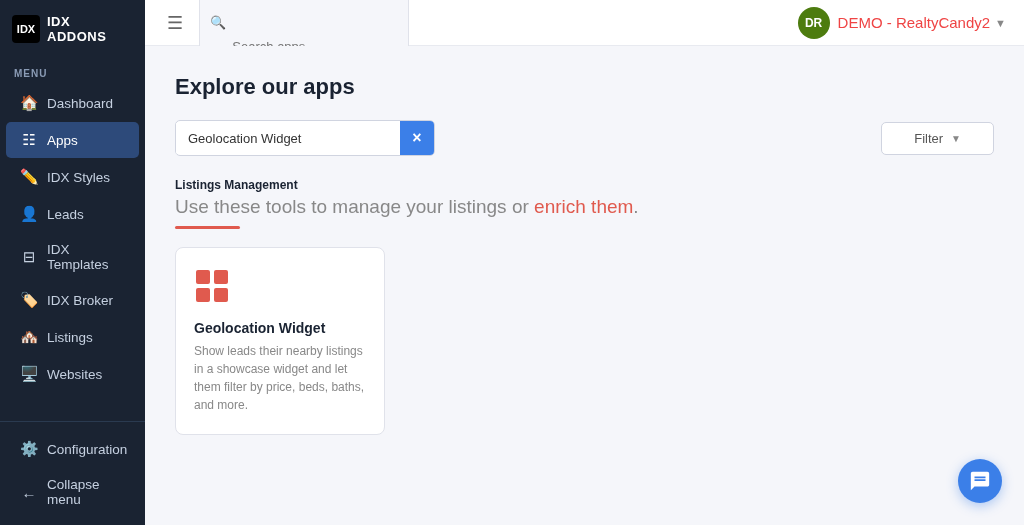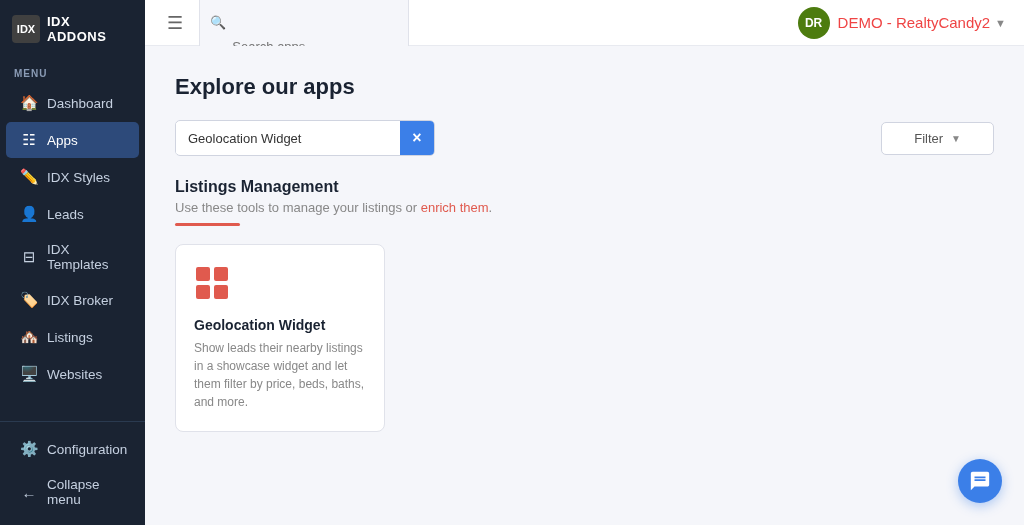--- a/index.html
+++ b/index.html
@@ -15,21 +15,21 @@
       flex-direction: column;
       height: 525px;
     }
     #sidebar-logo {
       display: flex;
       align-items: center;
       padding: 14px 12px;
       background: #1a2332;
     }
     #sidebar-logo-box {
-      background: #404040;
+      background: #000000;
       border-radius: 4px;
       width: 28px;
       height: 28px;
       display: flex;
       align-items: center;
       justify-content: center;
       font-weight: 900;
       font-size: 11px;
       color: #fff;
       margin-right: 7px;
@@ -213,26 +213,26 @@
       cursor: pointer;
       display: flex;
       align-items: center;
       gap: 8px;
     }
     #filter-chevron { font-size: 10px; color: #888; }
 
     
     #section-header { margin-bottom: 14px; }
     #section-title {
-      font-size: 16px;
+      font-size: 12px;
       font-weight: 700;
       color: #1a2332;
       margin-bottom: 4px;
     }
-    #section-description { font-size: 13px; color: #888; margin-bottom: 8px; }
+    #section-description { font-size: 19px; color: #888; margin-bottom: 8px; }
     #section-description a { color: #e05a4e; text-decoration: none; }
     #section-underline {
       width: 65px;
       height: 3px;
       background: #e05a4e;
       border-radius: 2px;
     }
 
     
     #cards-grid {

